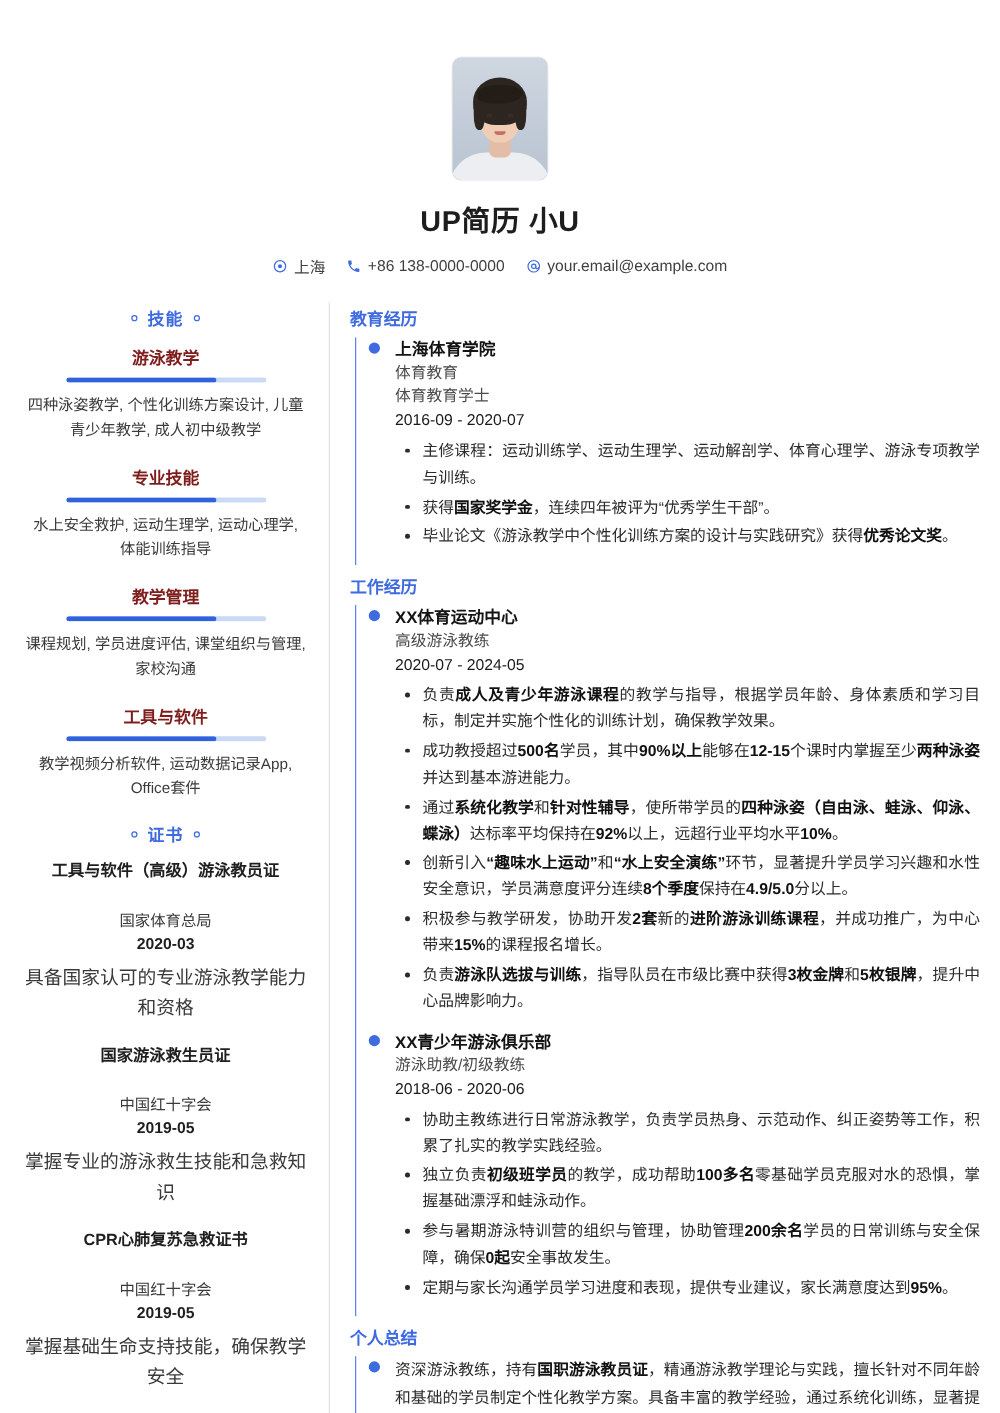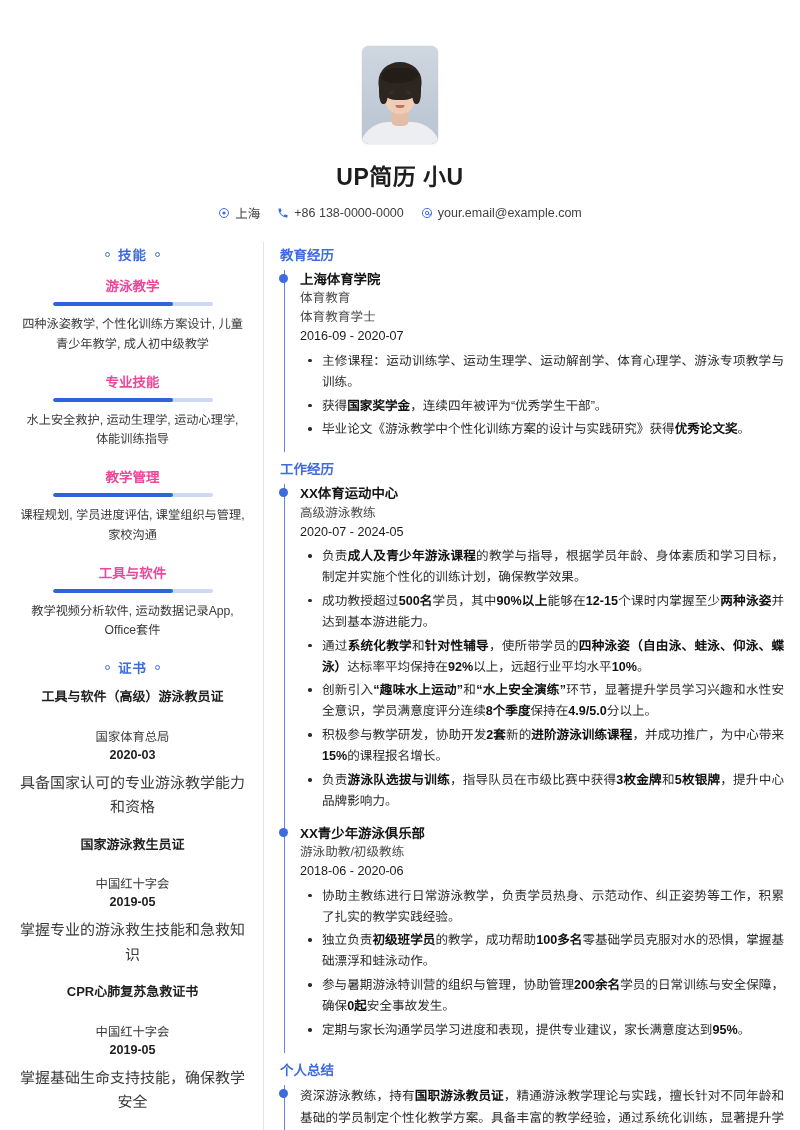--- a/index.html
+++ b/index.html
@@ -173,21 +173,21 @@
     width: 5px; height: 5px;
     border: 1px solid #3F6BE0;
     border-radius: 50%;
     display: inline-block;
   }
 
   .skill-block { margin-bottom: 16px; }
   .skill-name {
     font-size: 13.5px;
     font-weight: 700;
-    color: #ec4899;
+    color: #7f1d1d;
     margin-bottom: 7px;
   }
   .skill-bar {
     width: 160px;
     height: 4px;
     margin: 0 auto 9px auto;
     background: #ccd9f5;
     border-radius: 3px;
     overflow: hidden;
   }
@@ -234,21 +234,21 @@
     margin-bottom: 4px;
   }
   .r-section-title {
     font-size: 13.5px;
     font-weight: 700;
     color: #3F6BE0;
     margin: 6px 0 6px 0;
   }
   .timeline {
     position: relative;
-    padding-left: 15px;
+    padding-left: 31px;
     border-left: 1.6px solid #5d84e6;
     margin-left: 4px;
   }
   .tl-entry {
     position: relative;
     padding-bottom: 9px;
   }
   .tl-entry::before {
     content: "";
     position: absolute;

